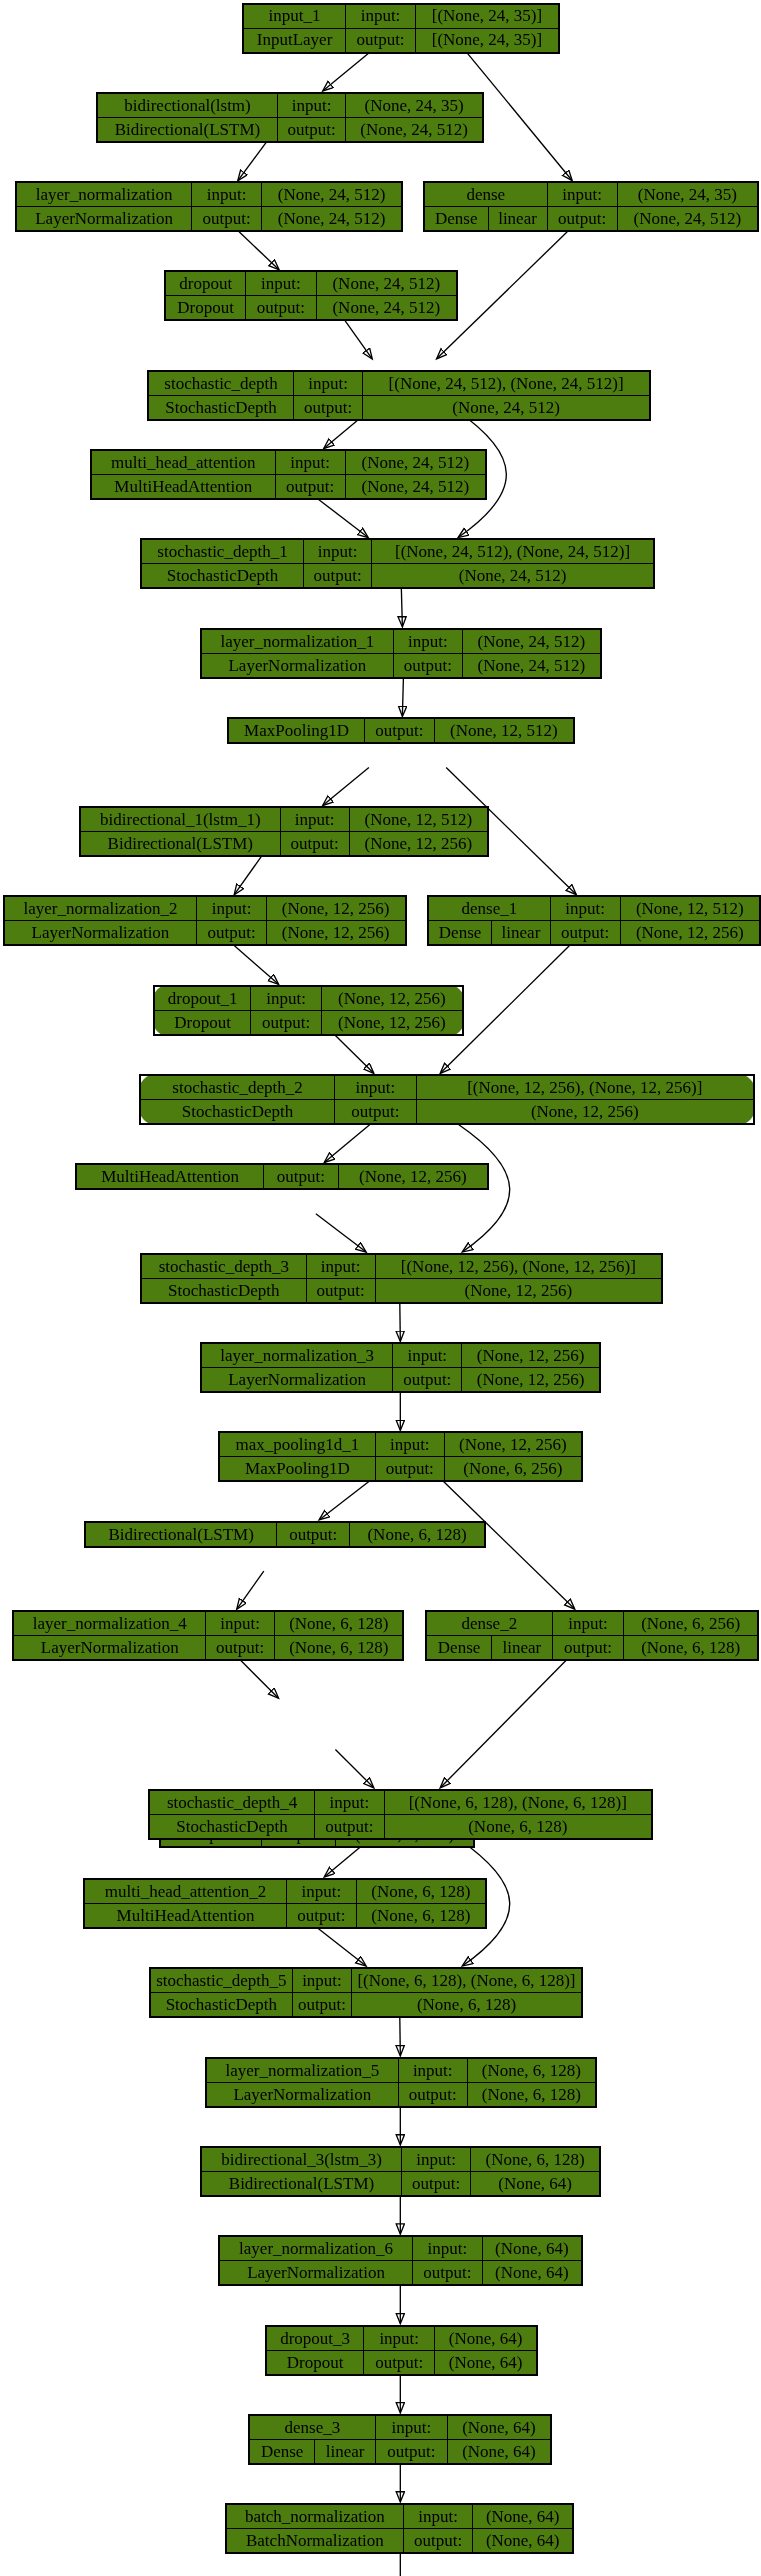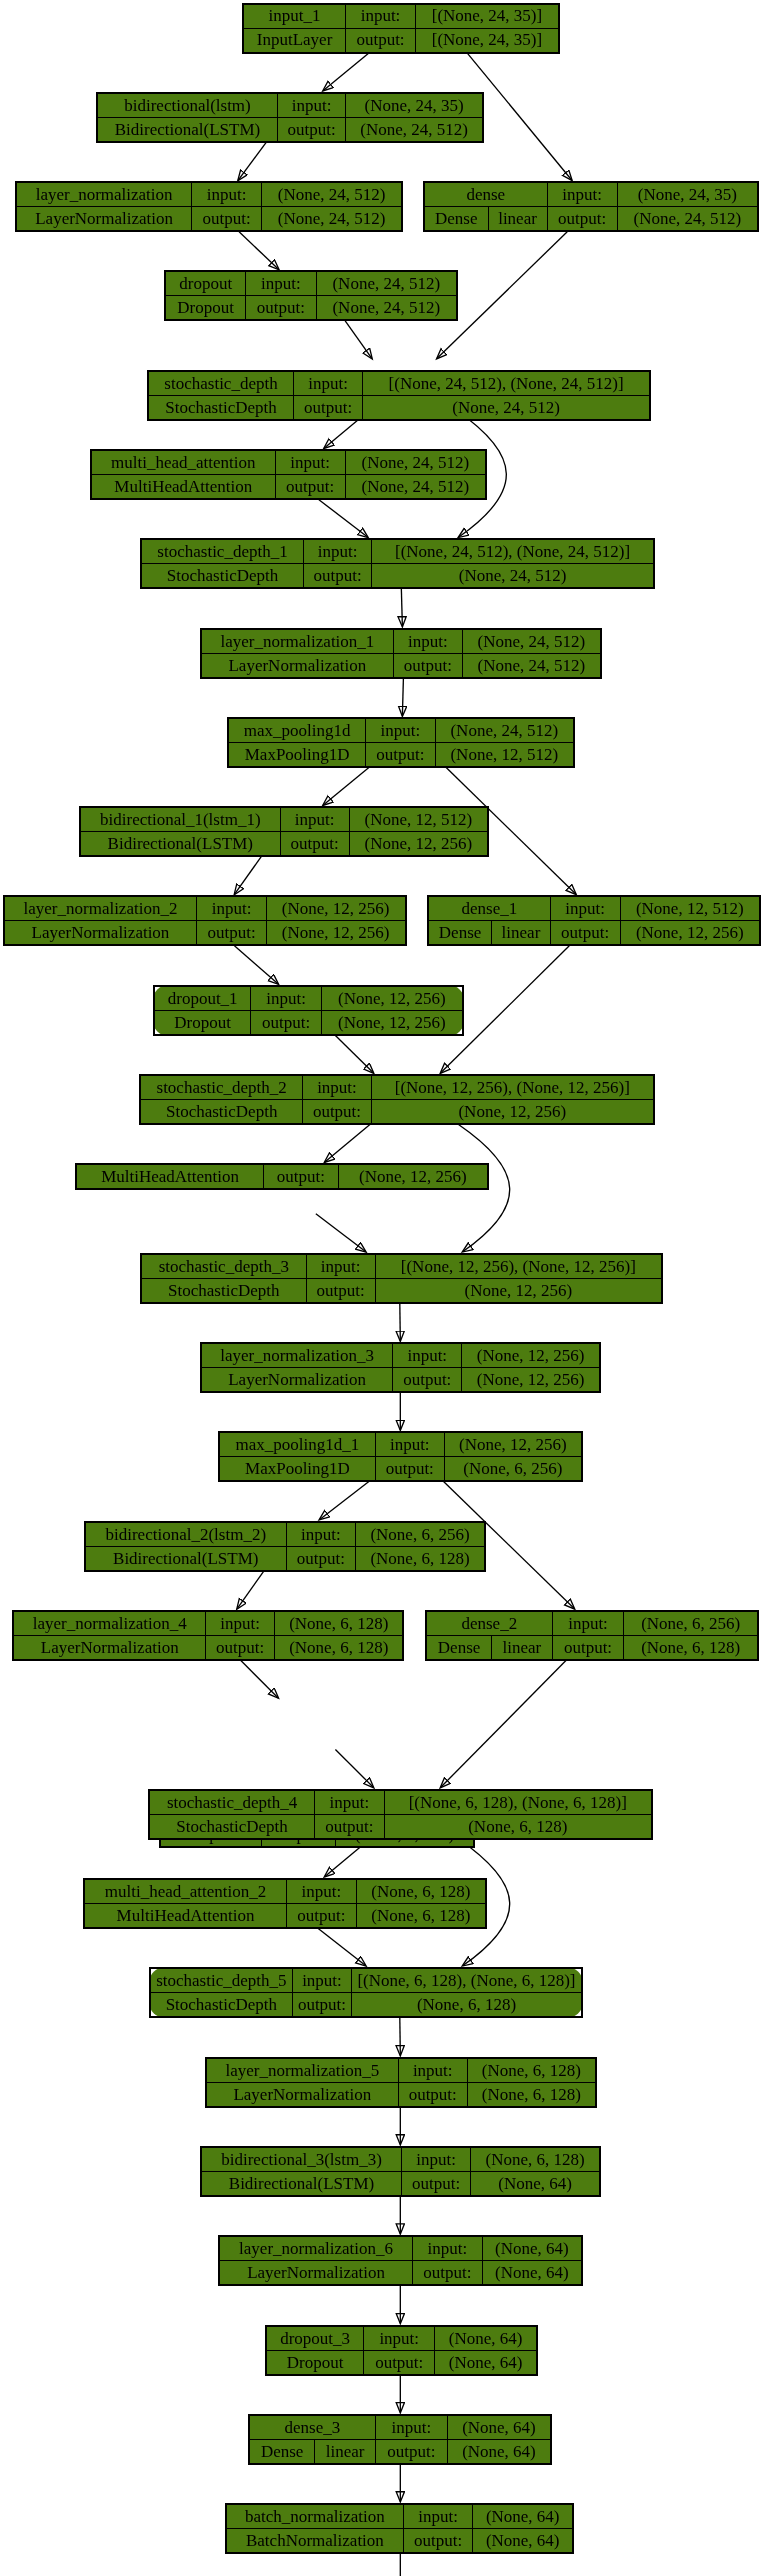--- a/index.html
+++ b/index.html
@@ -211,25 +211,20 @@
           <tr>
             <td>LayerNormalization</td>
             <td>output:</td>
             <td>(None, 24, 512)</td>
           </tr>
         </tbody>
       </table>
       <table class="node" style="left: 227px; top: 717px; width: 348px;">
         <tbody>
           <tr>
-            <td colspan="1">max_pooling1d</td>
-            <td>input:</td>
-            <td>(None, 24, 512)</td>
-          </tr>
-          <tr>
             <td>MaxPooling1D</td>
             <td>output:</td>
             <td>(None, 12, 512)</td>
           </tr>
         </tbody>
       </table>
       <table class="node" style="left: 79px; top: 806px; width: 410px;">
         <tbody>
           <tr>
             <td colspan="1">bidirectional_1(lstm_1)</td>
@@ -279,21 +274,21 @@
             <td>input:</td>
             <td>(None, 12, 256)</td>
           </tr>
           <tr>
             <td>Dropout</td>
             <td>output:</td>
             <td>(None, 12, 256)</td>
           </tr>
         </tbody>
       </table>
-      <table class="node" style="left: 139px; top: 1074px; width: 516px;">
+      <table class="node" style="left: 139px; top: 1074px; width: 616px; border-radius: 17px;">
         <tbody>
           <tr>
             <td colspan="1">stochastic_depth_2</td>
             <td>input:</td>
             <td>[(None, 12, 256), (None, 12, 256)]</td>
           </tr>
           <tr>
             <td>StochasticDepth</td>
             <td>output:</td>
             <td>(None, 12, 256)</td>
@@ -346,25 +341,20 @@
           </tr>
           <tr>
             <td>MaxPooling1D</td>
             <td>output:</td>
             <td>(None, 6, 256)</td>
           </tr>
         </tbody>
       </table>
       <table class="node" style="left: 84px; top: 1521px; width: 402px;">
         <tbody>
-          <tr>
-            <td colspan="1">bidirectional_2(lstm_2)</td>
-            <td>input:</td>
-            <td>(None, 6, 256)</td>
-          </tr>
           <tr>
             <td>Bidirectional(LSTM)</td>
             <td>output:</td>
             <td>(None, 6, 128)</td>
           </tr>
         </tbody>
       </table>
       <table class="node" style="left: 12.4px; top: 1610px; width: 392px;">
         <tbody>
           <tr>
@@ -429,21 +419,21 @@
             <td>input:</td>
             <td>(None, 6, 128)</td>
           </tr>
           <tr>
             <td>MultiHeadAttention</td>
             <td>output:</td>
             <td>(None, 6, 128)</td>
           </tr>
         </tbody>
       </table>
-      <table class="node" style="left: 149px; top: 1967px; width: 410px; border-radius: 16px;">
+      <table class="node" style="left: 149px; top: 1967px; width: 410px;">
         <tbody>
           <tr>
             <td colspan="1">stochastic_depth_5</td>
             <td>input:</td>
             <td>[(None, 6, 128), (None, 6, 128)]</td>
           </tr>
           <tr>
             <td>StochasticDepth</td>
             <td>output:</td>
             <td>(None, 6, 128)</td>

